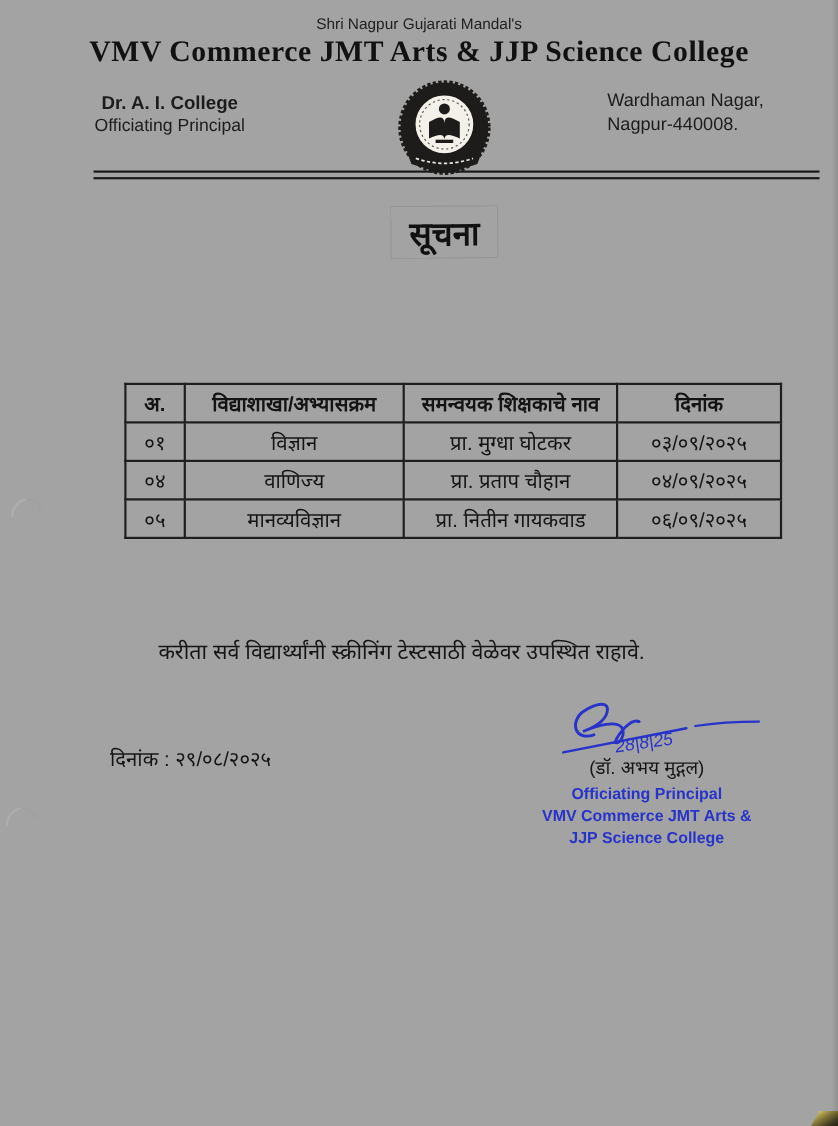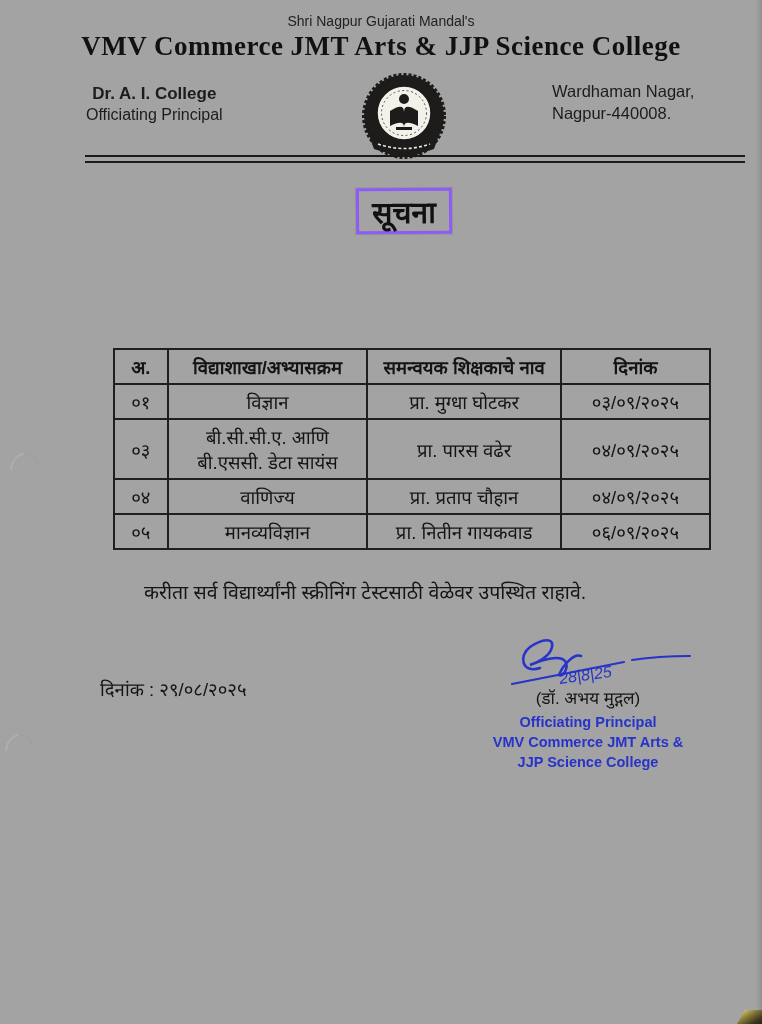--- a/index.html
+++ b/index.html
@@ -37,21 +37,21 @@
   .principal .title{ font-size:16px; margin-top:2px; }
   .address{ position:absolute; top:80px; left:552px; font-size:16.5px; line-height:22px; }
 
   .logo{ position:absolute; top:72px; left:352px; width:104px; height:92px; }
 
   .rule{ position:absolute; left:85px; width:660px; height:8px;
     border-top:2.5px solid #1a1a1a; border-bottom:2px solid #1a1a1a; top:155px; }
 
   
   .notice-box{ position:absolute; top:188px; left:356px; width:96px; height:46px;
-    border:3px solid #8b5cf6; display:flex; align-items:center; justify-content:center;
+    border:3px solid #a3a3a3; display:flex; align-items:center; justify-content:center;
     transform:rotate(-.4deg); box-shadow:0 0 0 1px rgba(0,0,0,.08);}
   .notice-box span{ font-size:30px; font-weight:bold; color:#111; }
 
   
   .body-text{ position:absolute; top:258px; left:85px; width:628px;
     font-size:19.5px; line-height:36px; color:#151515; text-align:justify;}
   .body-text .l1{ text-indent:56px; }
 
   
   table.sched{ position:absolute; top:348px; left:113px; width:598px;
@@ -134,26 +134,20 @@
         <th>दिनांक</th>
       </tr>
     </thead>
     <tbody>
       <tr>
         <td>०१</td>
         <td>विज्ञान</td>
         <td>प्रा. मुग्धा घोटकर</td>
         <td>०३/०९/२०२५</td>
       </tr>
-      <tr class="tall">
-        <td>०३</td>
-        <td>बी.सी.सी.ए. आणि बी.एससी. डेटा सायंस</td>
-        <td>प्रा. पारस वढेर</td>
-        <td>०४/०९/२०२५</td>
-      </tr>
       <tr>
         <td>०४</td>
         <td>वाणिज्य</td>
         <td>प्रा. प्रताप चौहान</td>
         <td>०४/०९/२०२५</td>
       </tr>
       <tr>
         <td>०५</td>
         <td>मानव्यविज्ञान</td>
         <td>प्रा. नितीन गायकवाड</td>

